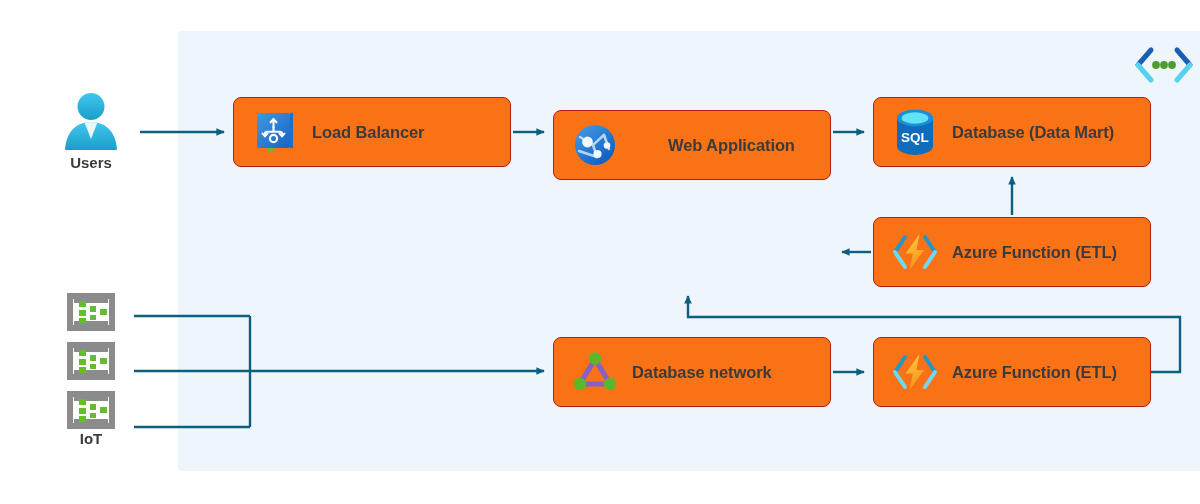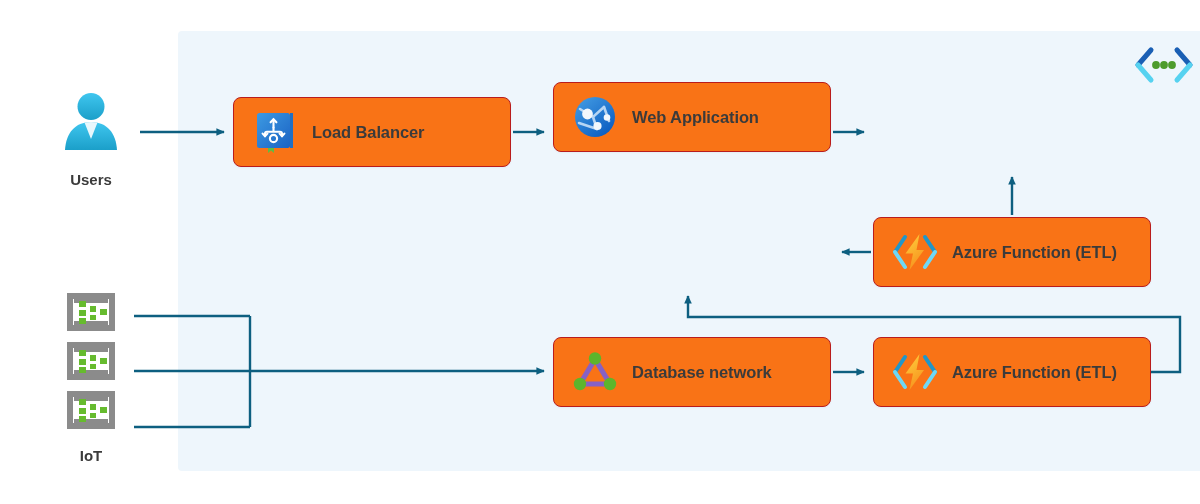--- a/index.html
+++ b/index.html
@@ -52,39 +52,39 @@
   .node .node-label {
     font-size:16.5px;
     font-weight:bold;
     color:#3b3b3b;
     letter-spacing:-0.1px;
     white-space:nowrap;
   }
 
   
   #node-load-balancer { left:233px; top:97px;  width:278px; height:70px; }
-  #node-web-app       { left:553px; top:82px;  width:278px; height:70px; }
+  #node-web-app       { left:553px; top:110px;  width:278px; height:70px;gap:36px; }
   #node-database      { left:873px; top:97px;  width:278px; height:70px; }
   #node-storage       { left:553px; top:217px; width:278px; height:70px; }
   #node-function-etl-1{ left:873px; top:217px; width:278px; height:70px; }
   #node-private-net   { left:553px; top:337px; width:278px; height:70px; }
   #node-function-etl-2{ left:873px; top:337px; width:278px; height:70px; }
 
   
   .actor {
     position:absolute;
     display:flex;
     flex-direction:column;
     align-items:center;
   }
   .actor .actor-label {
     font-size:15px;
     font-weight:bold;
     color:#3b3b3b;
-    margin-top:17px;
+    margin-top:0;
   }
   #actor-users { left:48px; top:92px; width:86px; }
   #actor-iot   { left:48px; top:292px; width:86px; }
 
   .iot-stack {
     display:flex;
     flex-direction:column;
     gap:9px;
   }
 
@@ -265,20 +265,31 @@
           <path d="M6,28 L24,34"></path>
         </g>
         <circle cx="14.5" cy="19" r="5.4" fill="#f2f7fc"></circle>
         <circle cx="24.5" cy="31" r="4.1" fill="#f2f7fc"></circle>
         <circle cx="34" cy="22.5" r="3.3" fill="#f2f7fc"></circle>
       </svg>
     </span>
     <span class="node-label">Web Application</span>
   </div>
 
+  <div class="node" id="node-database">
+    <span class="icon-wrap">
+      <svg width="42" height="46" viewBox="0 0 42 46">
+        <path d="M3,9 h36 v28 a18,9 0 0 1 -36,0 z" fill="#0f6cbd"></path>
+        <ellipse cx="21" cy="9" rx="18" ry="8.4" fill="#1b8fd4"></ellipse>
+        <ellipse cx="21" cy="9" rx="13.4" ry="5.8" fill="#62e2f7"></ellipse>
+        <text x="21" y="33" font-family="'Liberation Sans', sans-serif" font-size="13.5" font-weight="bold" fill="#ffffff" text-anchor="middle">SQL</text>
+      </svg>
+    </span>
+    <span class="node-label">Database (Data Mart)</span>
+  </div>
 
 
   <div class="node" id="node-function-etl-1">
     <span class="icon-wrap">
       <svg width="48" height="42" viewBox="0 0 48 42">
         <defs>
           <linearGradient id="fbolt1" x1="0" y1="0" x2="0.4" y2="1">
             <stop offset="0" stop-color="#ffd23f"></stop>
             <stop offset="1" stop-color="#f7941e"></stop>
           </linearGradient>

